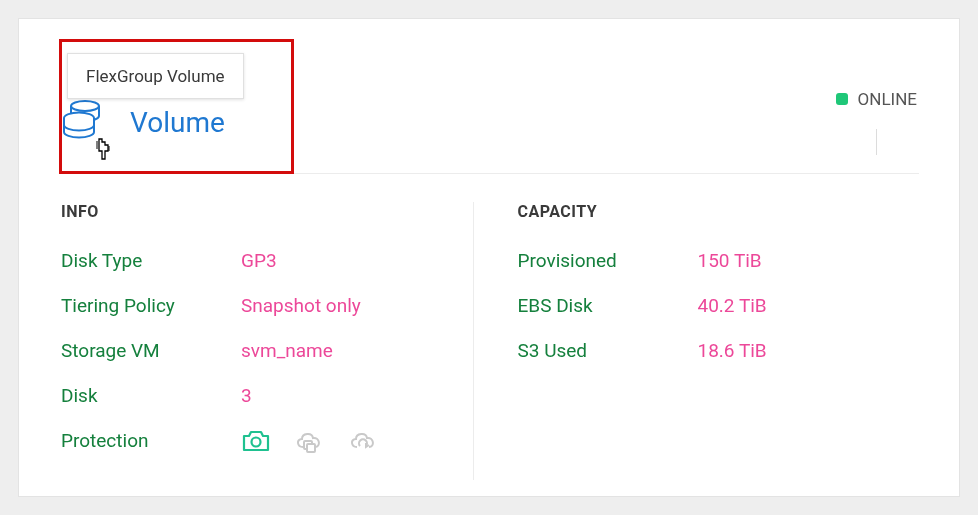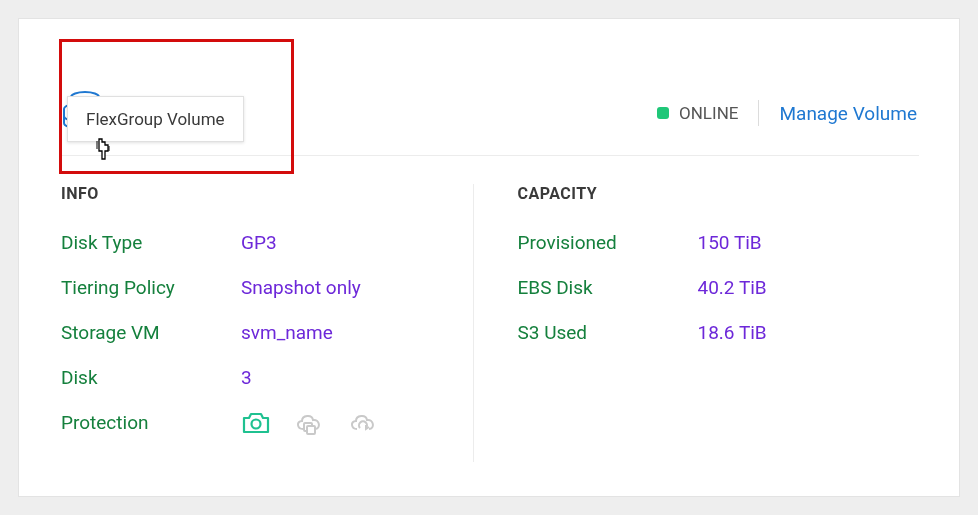--- a/index.html
+++ b/index.html
@@ -33,21 +33,20 @@
       position: absolute;
       top: 34px;
       left: 48px;
       background: #ffffff;
       border: 1px solid #e0e0e0;
       box-shadow: 0 1px 3px rgba(0,0,0,0.12);
       padding: 12px 18px;
       font-size: 17px;
       color: #3a3a3a;
       z-index: 10;
-      margin-top: 43px;
     }
     .header-row {
       display: flex;
       align-items: center;
       justify-content: space-between;
       padding: 70px 40px 18px 42px;
       border-bottom: 1px solid #ececec;
       margin: 0 40px;
       padding-left: 2px;
       padding-right: 2px;
@@ -63,20 +62,21 @@
     }
     .vol-title-text {
       color: #1f78d1;
       font-size: 28px;
       font-weight: 400;
     }
     .header-right {
       display: flex;
       align-items: center;
       gap: 20px;
+      flex-direction: column;
     }
     .status {
       display: flex;
       align-items: center;
       gap: 10px;
       color: #555;
       font-size: 17px;
     }
     .status-dot {
       width: 12px;
@@ -120,21 +120,21 @@
       display: flex;
       margin-bottom: 22px;
       font-size: 19px;
     }
     .kv-key {
       color: #15803d;
       width: 180px;
       flex-shrink: 0;
     }
     .kv-val {
-      color: #6d28d9;
+      color: #ec4899;
     }
     .protection-icons {
       display: flex;
       align-items: center;
       gap: 22px;
     }
     .cursor-svg {
       position: absolute;
       top: 118px;
       left: 72px;
@@ -171,21 +171,20 @@
         </svg>
       </span>
       <span class="vol-title-text">Volume</span>
     </div>
     <div class="header-right">
       <div class="status">
         <span class="status-dot"></span>
         <span>ONLINE</span>
       </div>
       <div class="vdiv"></div>
-      <span class="manage-link">Manage Volume</span>
     </div>
   </div>
 
   <div class="body-row">
     <div class="col col-left">
       <div class="section-title">INFO</div>
 
       <div class="kv-row">
         <div class="kv-key">Disk Type</div>
         <div class="kv-val">GP3</div>

